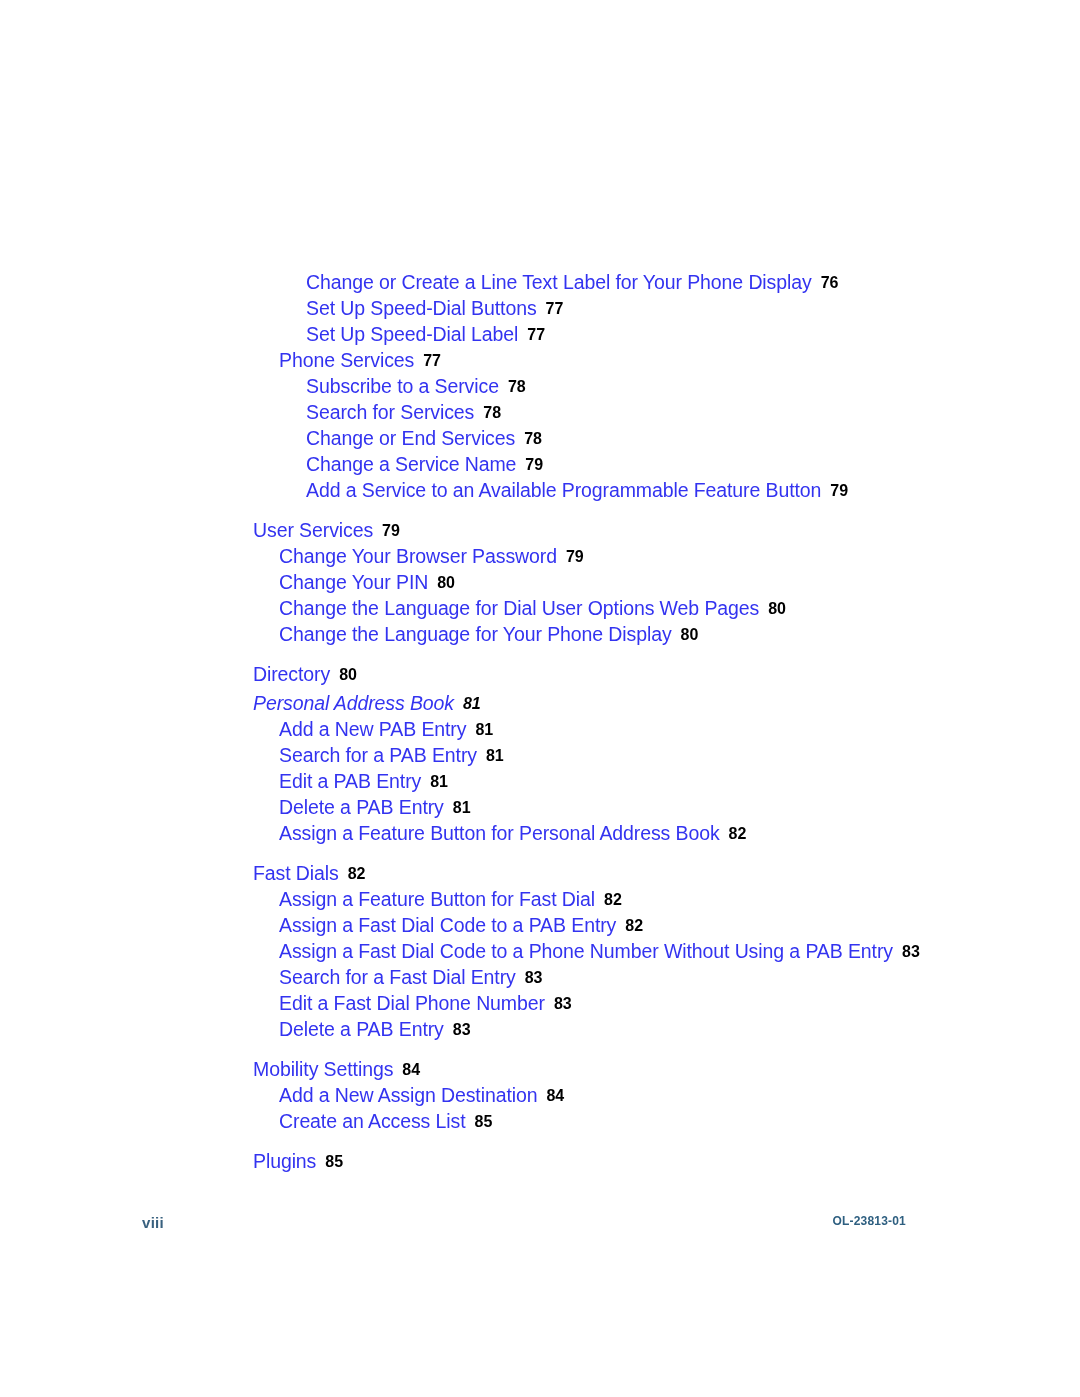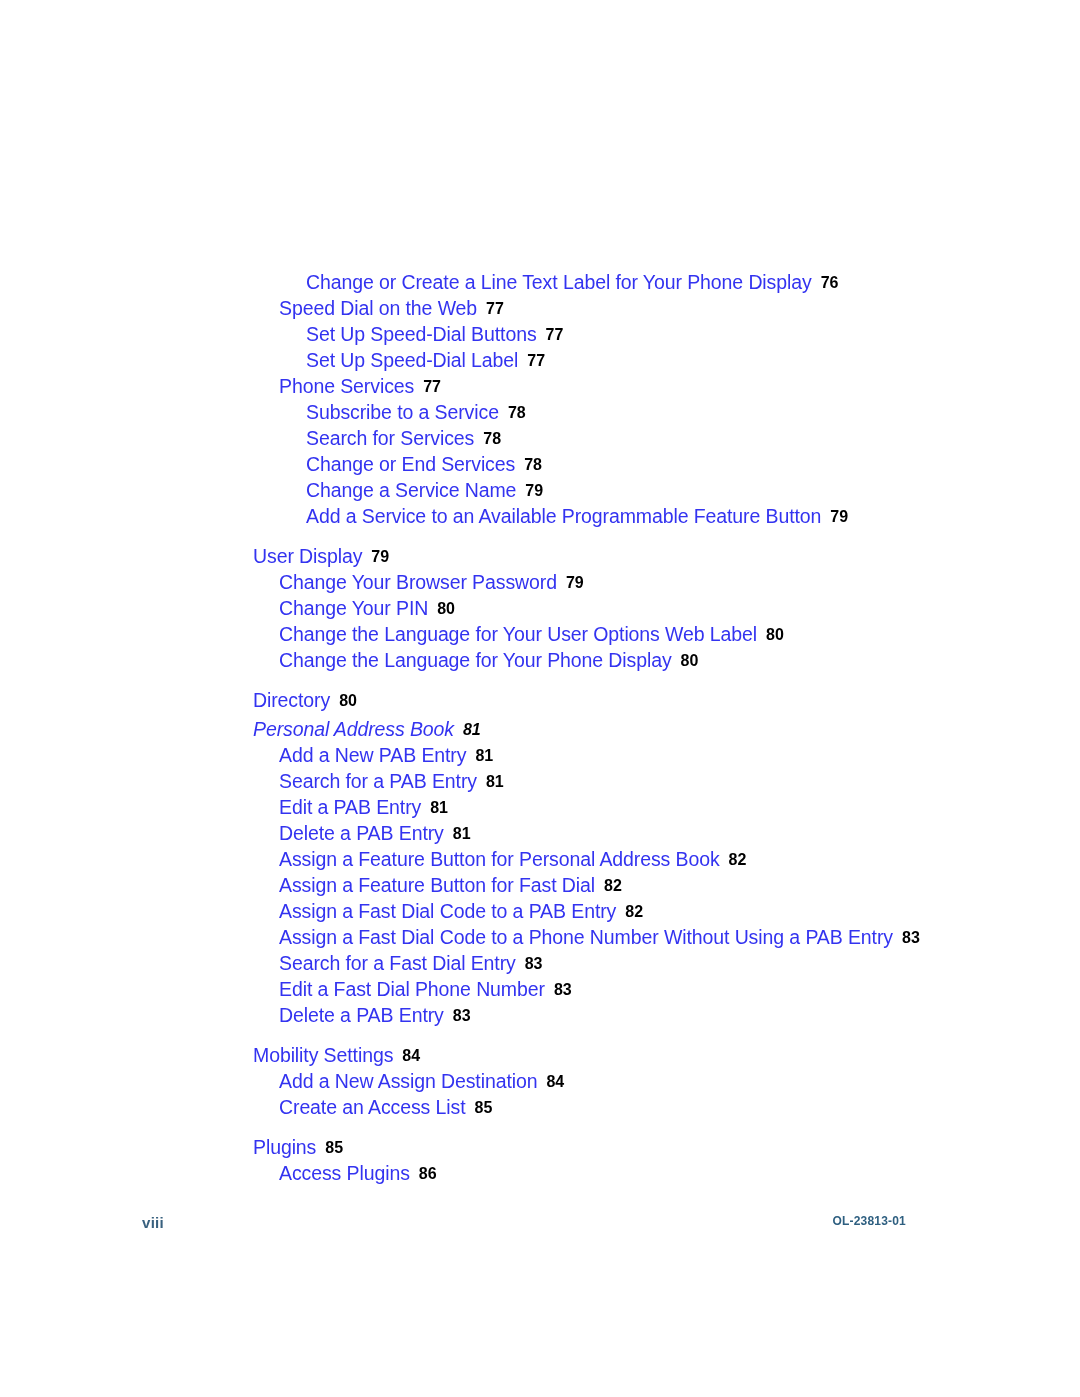--- a/index.html
+++ b/index.html
@@ -89,52 +89,51 @@
     white-space: nowrap;
   }
 </style>
 </head>
 <body>
 
 <div class="page">
 
   <div class="toc" id="toc-list">
       <div class="toc-entry lvl3"><span class="entry-title">Change or Create a Line Text Label for Your Phone Display</span><span class="entry-page">76</span></div>
-      <div class="toc-entry lvl2"><span class="entry-title">Speed Dial on the Web</span><span class="entry-page">77</span></div>
       <div class="toc-entry lvl3"><span class="entry-title">Set Up Speed-Dial Buttons</span><span class="entry-page">77</span></div>
       <div class="toc-entry lvl3"><span class="entry-title">Set Up Speed-Dial Label</span><span class="entry-page">77</span></div>
       <div class="toc-entry lvl2"><span class="entry-title">Phone Services</span><span class="entry-page">77</span></div>
       <div class="toc-entry lvl3"><span class="entry-title">Subscribe to a Service</span><span class="entry-page">78</span></div>
       <div class="toc-entry lvl3"><span class="entry-title">Search for Services</span><span class="entry-page">78</span></div>
       <div class="toc-entry lvl3"><span class="entry-title">Change or End Services</span><span class="entry-page">78</span></div>
       <div class="toc-entry lvl3"><span class="entry-title">Change a Service Name</span><span class="entry-page">79</span></div>
       <div class="toc-entry lvl3"><span class="entry-title">Add a Service to an Available Programmable Feature Button</span><span class="entry-page">79</span></div>
-      <div class="toc-entry lvl1 gap-top"><span class="entry-title">User Display</span><span class="entry-page">79</span></div>
+      <div class="toc-entry lvl1 gap-top"><span class="entry-title">User Services</span><span class="entry-page">79</span></div>
       <div class="toc-entry lvl2"><span class="entry-title">Change Your Browser Password</span><span class="entry-page">79</span></div>
       <div class="toc-entry lvl2"><span class="entry-title">Change Your PIN</span><span class="entry-page">80</span></div>
-      <div class="toc-entry lvl2"><span class="entry-title">Change the Language for Your User Options Web Label</span><span class="entry-page">80</span></div>
+      <div class="toc-entry lvl2"><span class="entry-title">Change the Language for Dial User Options Web Pages</span><span class="entry-page">80</span></div>
       <div class="toc-entry lvl2"><span class="entry-title">Change the Language for Your Phone Display</span><span class="entry-page">80</span></div>
       <div class="toc-entry lvl1 gap-top"><span class="entry-title">Directory</span><span class="entry-page">80</span></div>
       <div class="toc-entry lvl1 gap-small"><span class="entry-title">Personal Address Book</span><span class="entry-page">81</span></div>
       <div class="toc-entry lvl2"><span class="entry-title">Add a New PAB Entry</span><span class="entry-page">81</span></div>
       <div class="toc-entry lvl2"><span class="entry-title">Search for a PAB Entry</span><span class="entry-page">81</span></div>
       <div class="toc-entry lvl2"><span class="entry-title">Edit a PAB Entry</span><span class="entry-page">81</span></div>
       <div class="toc-entry lvl2"><span class="entry-title">Delete a PAB Entry</span><span class="entry-page">81</span></div>
       <div class="toc-entry lvl2"><span class="entry-title">Assign a Feature Button for Personal Address Book</span><span class="entry-page">82</span></div>
+      <div class="toc-entry lvl1 gap-top"><span class="entry-title">Fast Dials</span><span class="entry-page">82</span></div>
       <div class="toc-entry lvl2"><span class="entry-title">Assign a Feature Button for Fast Dial</span><span class="entry-page">82</span></div>
       <div class="toc-entry lvl2"><span class="entry-title">Assign a Fast Dial Code to a PAB Entry</span><span class="entry-page">82</span></div>
       <div class="toc-entry lvl2"><span class="entry-title">Assign a Fast Dial Code to a Phone Number Without Using a PAB Entry</span><span class="entry-page">83</span></div>
       <div class="toc-entry lvl2"><span class="entry-title">Search for a Fast Dial Entry</span><span class="entry-page">83</span></div>
       <div class="toc-entry lvl2"><span class="entry-title">Edit a Fast Dial Phone Number</span><span class="entry-page">83</span></div>
       <div class="toc-entry lvl2"><span class="entry-title">Delete a PAB Entry</span><span class="entry-page">83</span></div>
       <div class="toc-entry lvl1 gap-top"><span class="entry-title">Mobility Settings</span><span class="entry-page">84</span></div>
       <div class="toc-entry lvl2"><span class="entry-title">Add a New Assign Destination</span><span class="entry-page">84</span></div>
       <div class="toc-entry lvl2"><span class="entry-title">Create an Access List</span><span class="entry-page">85</span></div>
       <div class="toc-entry lvl1 gap-top"><span class="entry-title">Plugins</span><span class="entry-page">85</span></div>
-      <div class="toc-entry lvl2"><span class="entry-title">Access Plugins</span><span class="entry-page">86</span></div>
     </div>
 
   <div class="footer">
     <span class="footer-page-number">viii</span>
     <span class="footer-doc-id">OL-23813-01</span>
   </div>
 
 </div>
 
 </body></html>

